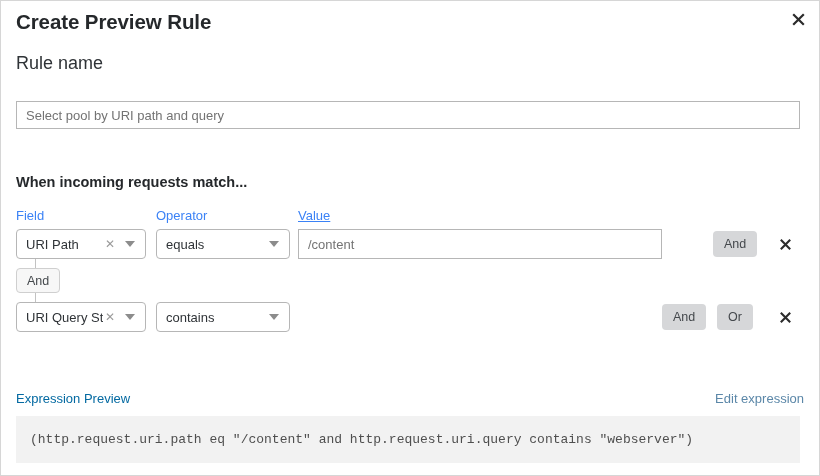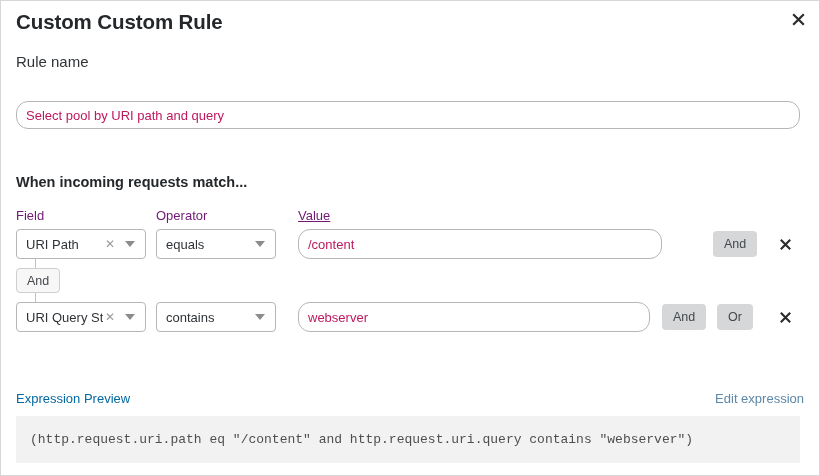--- a/index.html
+++ b/index.html
@@ -43,40 +43,40 @@
     cursor: pointer;
     background: none;
     border: none;
     padding: 0;
   }
   .close-btn svg { display:block; }
 
   
   .field-label {
     position: absolute;
-    font-size: 15px;
+    font-size: 18px;
     color: #2f3337;
   }
   .field-sublabel {
     position: absolute;
     font-size: 12.5px;
     color: #878787;
   }
   #rule-name-label { left: 15px; top: 52px; }
   #rule-name-help  { left: 15px; top: 74px; }
 
   .text-input {
     position: absolute;
     box-sizing: border-box;
     background: #ffffff;
     border: 1px solid #b6b6b6;
-    border-radius: 12px;
+    border-radius: 0;
     font-family: "Liberation Sans", sans-serif;
     font-size: 13px;
-    color: #be185d;
+    color: #737373;
     padding: 0 9px;
     outline: none;
   }
   #rule-name-input {
     left: 15px;
     top: 100px;
     width: 784px;
     height: 28px;
   }
 
@@ -88,21 +88,21 @@
     font-size: 14.5px;
     font-weight: bold;
     color: #25282b;
   }
 
   
   .col-head {
     position: absolute;
     top: 207px;
     font-size: 13px;
-    color: #701a75;
+    color: #3b82f6;
   }
   #col-field    { left: 15px; }
   #col-operator { left: 155px; }
   #col-value    { left: 297px; text-decoration: underline; }
 
   
   .cond-row { position: absolute; left: 0; right: 0; height: 30px; padding-left: 46px; }
   #cond-row-0 { top: 228px; }
   #cond-row-1 { top: 301px; }
 
@@ -143,21 +143,21 @@
     padding-right: 6px;
   }
   .caret-tri {
     width: 0; height: 0;
     border-left: 5px solid transparent;
     border-right: 5px solid transparent;
     border-top: 6px solid #8c8c8c;
   }
 
   .field-select    { left: 15px;  width: 130px; }
-  .operator-select { left: 155px; width: 120px; justify-content: center; }
+  .operator-select { left: 155px; width: 134px; justify-content: center; }
 
   .value-input { left: 297px; height: 30px; }
   #value-input-0 { width: 364px; }
   #value-input-1 { width: 352px; }
 
   .logic-btn {
     position: absolute;
     box-sizing: border-box;
     height: 26px;
     top: 2px;
@@ -258,21 +258,21 @@
     color: #4f4f4f;
     padding-left: 14px;
     white-space: pre;
   }
 </style>
 </head>
 <body>
 
 <div id="dialog">
 
-  <div class="dlg-title">Custom Custom Rule</div>
+  <div class="dlg-title">Create Preview Rule</div>
   <button class="close-btn" aria-label="Close">
     <svg width="15" height="15" viewBox="0 0 15 15">
       <path d="M2.2 2.2 L12.8 12.8 M12.8 2.2 L2.2 12.8" stroke="#2b2b2b" stroke-width="2.2" stroke-linecap="butt"></path>
     </svg>
   </button>
 
   <div id="rule-name-label" class="field-label">Rule name</div>
   <input id="rule-name-input" class="text-input" type="text" value="Select pool by URI path and query" style="">
 
   <div id="match-heading">When incoming requests match...</div>
@@ -315,21 +315,20 @@
       <span class="sel-caret">
           <span class="caret-tri"></span>
         </span>
     </div>
     <div class="select-box operator-select">
       <span class="select-text">contains</span>
       <span class="sel-caret">
           <span class="caret-tri"></span>
         </span>
     </div>
-    <input id="value-input-1" class="text-input value-input" type="text" value="webserver" style="">
     <button id="and-btn-1" class="logic-btn">And</button>
     <button id="or-btn-1" class="logic-btn">Or</button>
     <button id="del-btn-1" class="row-delete" aria-label="Delete row">
       <svg width="13" height="13" viewBox="0 0 13 13">
         <path d="M1.8 1.8 L11.2 11.2 M11.2 1.8 L1.8 11.2" stroke="#2b2b2b" stroke-width="2.1" stroke-linecap="butt"></path>
       </svg>
     </button>
   </div>
 
   <div id="expr-label">Expression Preview</div>

